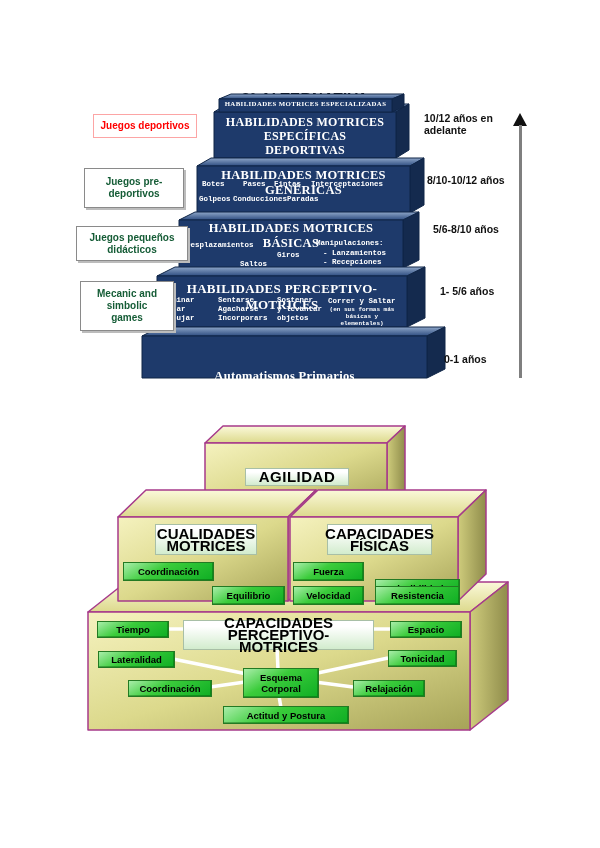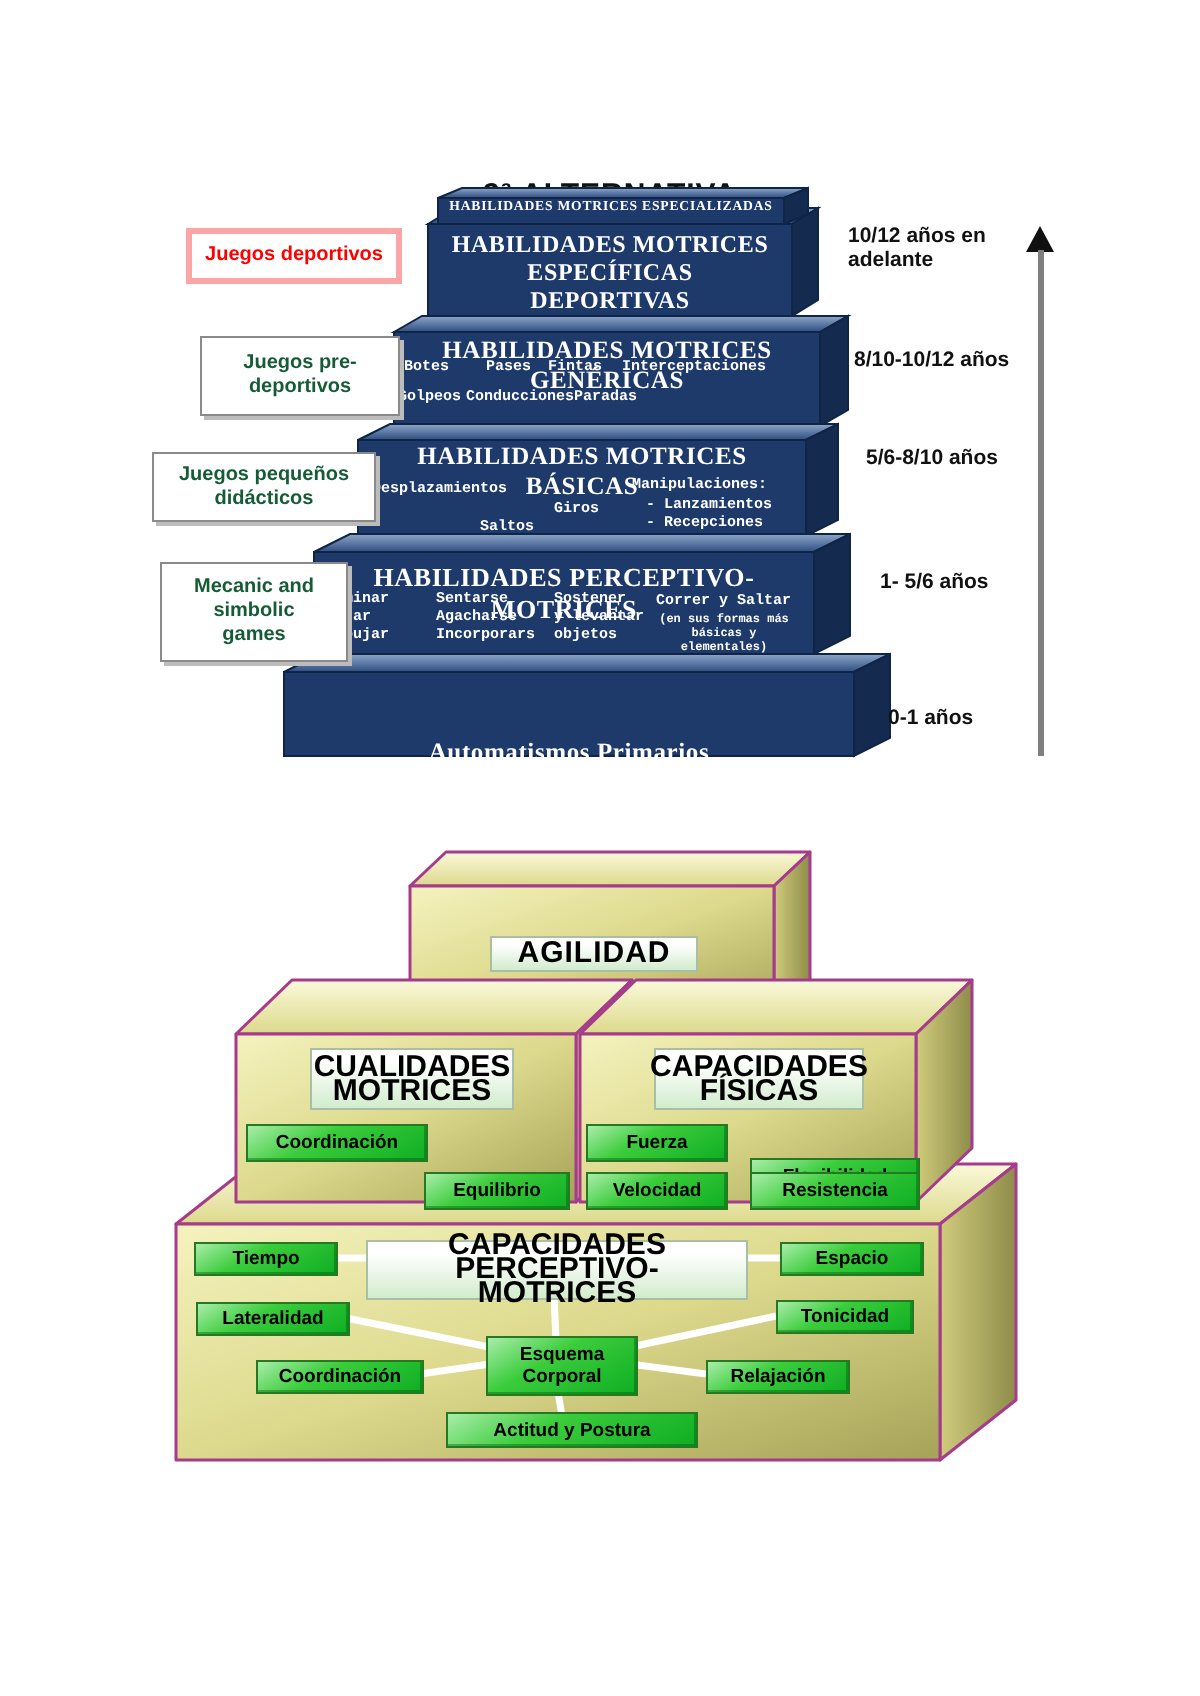--- a/index.html
+++ b/index.html
@@ -11,21 +11,21 @@
   
   .pyr-h{font-family:"Liberation Serif",serif;font-weight:bold;color:#fff;text-align:center;
          white-space:pre-line;letter-spacing:.3px;}
   .pyr-i{font-family:Liberation Mono, monospace;font-weight:bold;color:#fff;font-size:7.5px;
          line-height:9px;white-space:pre-line;}
   .pyr-note{font-size:6px;line-height:7px;text-align:center;}
   
   .side-box{background:#fff;border:1px solid #8a8a8a;box-shadow:2px 2px 0 #bcbcbc;
             color:#155c36;font-weight:bold;font-size:10px;line-height:12px;text-align:center;
             white-space:pre-line;display:flex;align-items:center;justify-content:center;}
-  .side-box.red{border:3px solid #fca5a5;color:#fe0000;box-shadow:none;}
+  .side-box.red{border:1px solid #fca5a5;color:#fe0000;box-shadow:none;}
   .age-label{font-weight:bold;font-size:10.5px;line-height:12px;color:#111;white-space:pre-line;}
   
   .lbl-white{background:linear-gradient(to bottom,#ffffff 20%,#d2eccd 100%);
              border:1px solid #a8bfa6;color:#000;font-weight:bold;font-size:15px;line-height:12px;
              text-align:center;white-space:pre-line;display:flex;align-items:center;justify-content:center;}
   .btn-green{background:linear-gradient(150deg,#a9eda9 0%,#3bcc3b 40%,#0fae24 100%);
              border:1px solid #237a23;box-shadow:inset -1px -1px 0 rgba(0,70,0,.35);
              color:#000;font-weight:bold;font-size:9.5px;line-height:11px;text-align:center;
              white-space:pre-line;display:flex;align-items:center;justify-content:center;}
   .arrow-line{background:#7f7f7f;}
@@ -117,21 +117,21 @@
 objetos</span>
 <span class="abs pyr-i" style="left:328px;top:297px;text-align:right;">Correr y Saltar</span>
 <span class="abs pyr-i pyr-note" style="left:322px;top:306px;width:80px;">(en sus formas  más
 básicas y
 elementales)</span>
 
 <div class="abs pyr-h" style="left:142px;top:339px;width:285px;font-size:12.5px;line-height:15px;"><br>
 <span>Automatismos Primarios</span></div>
 
 <div class="abs side-box red" style="left:93px;top:114px;width:102px;height:22px;">Juegos deportivos</div>
-<div class="abs side-box" style="left:100px;top:168px;width:98px;height:38px;">Juegos pre-
+<div class="abs side-box" style="left:84px;top:168px;width:98px;height:38px;">Juegos pre-
 deportivos</div>
 <div class="abs side-box" style="left:76px;top:226px;width:110px;height:33px;">Juegos pequeños
 didácticos</div>
 <div class="abs side-box" style="left:80px;top:281px;width:92px;height:48px;">Mecanic and
 simbolic
 games</div>
 
 <div class="abs age-label" style="left:424px;top:112px;">10/12  años en
 adelante</div>
 <div class="abs age-label" style="left:427px;top:174px;">8/10-10/12  años</div>

